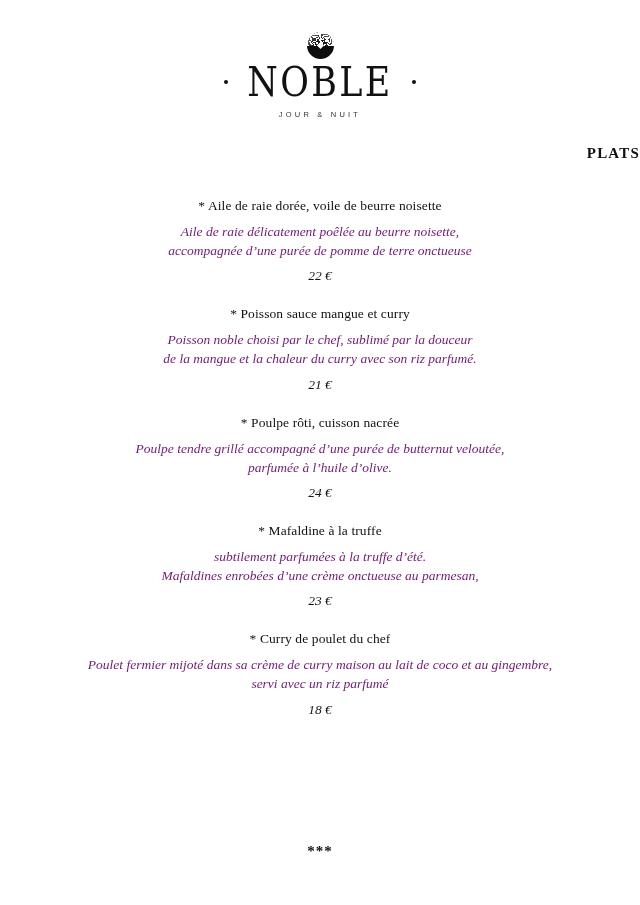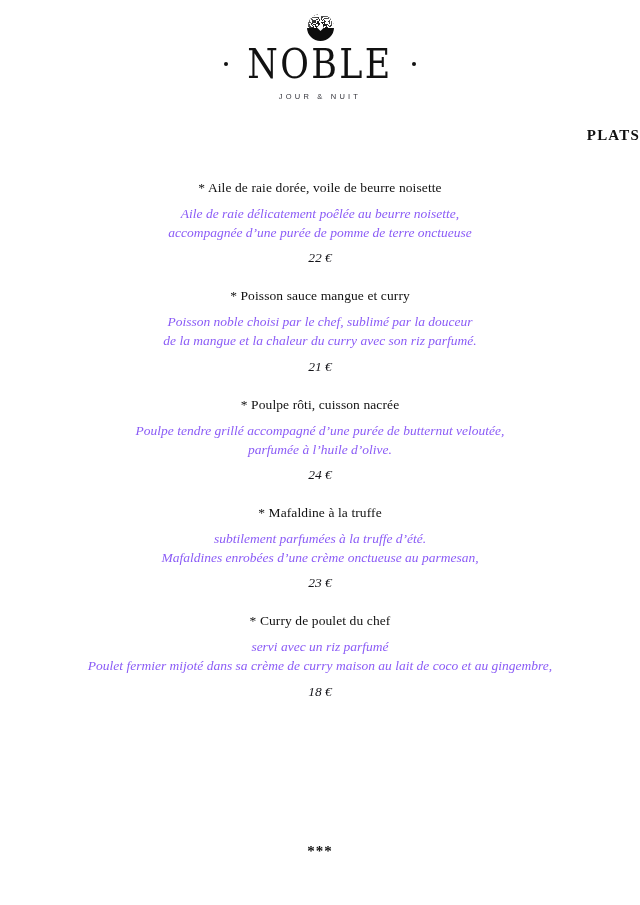--- a/index.html
+++ b/index.html
@@ -13,21 +13,21 @@
     height: 905px;
     margin: 0 auto;
     background: #ffffff;
     color: #111111;
     font-family: "Liberation Serif", "DejaVu Serif", serif;
     overflow: hidden;
   }
 
   
   .brand {
-    padding-top: 14px;
+    padding-top: 32px;
     text-align: center;
   }
   .brand-mark {
     width: 27px;
     height: 27px;
     margin: 0 auto 4px auto;
     position: relative;
     border-radius: 50%;
     overflow: hidden;
   }
@@ -113,21 +113,21 @@
     font-size: 13.5px;
     letter-spacing: .1px;
     color: #111111;
     margin-bottom: 3px;
   }
   .dish-desc {
     font-family: "Liberation Serif", "DejaVu Serif", serif;
     font-style: italic;
     font-size: 13.5px;
     line-height: 1.42;
-    color: #8b5cf6;
+    color: #701a75;
     margin: 8px auto;
     max-width: 560px;
   }
   .dish-desc-line { display: block; }
   .dish-price {
     font-family: "Liberation Serif", "DejaVu Serif", serif;
     font-style: italic;
     font-size: 13.5px;
     color: #15151a;
     margin-top: 7px;
@@ -205,22 +205,22 @@
       <div class="dish-desc">
         <span class="dish-desc-line">subtilement parfumées à la truffe d’été.</span>
         <span class="dish-desc-line">Mafaldines enrobées d’une crème onctueuse au parmesan,</span>
       </div>
       <div class="dish-price">23 €</div>
     </div>
 
     <div class="dish">
       <div class="dish-name">* Curry de poulet du chef</div>
       <div class="dish-desc">
+        <span class="dish-desc-line">Poulet fermier mijoté dans sa crème de curry maison au lait de coco et au gingembre,</span>
         <span class="dish-desc-line">servi avec un riz parfumé</span>
-        <span class="dish-desc-line">Poulet fermier mijoté dans sa crème de curry maison au lait de coco et au gingembre,</span>
       </div>
       <div class="dish-price">18 €</div>
     </div>
 
   </div>
 
   <div class="footer-mark">***</div>
 
 </div>
 

